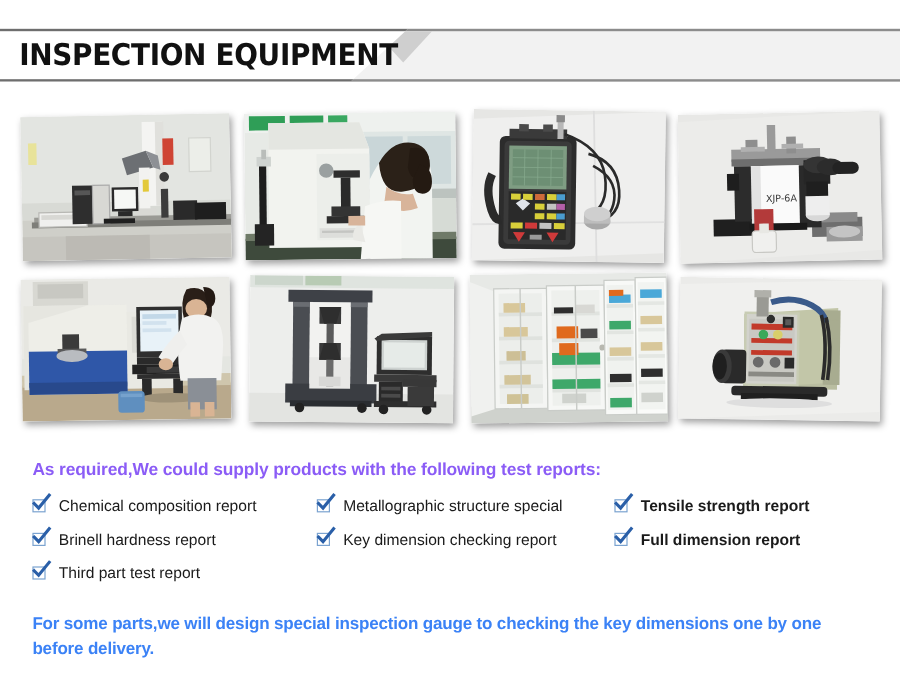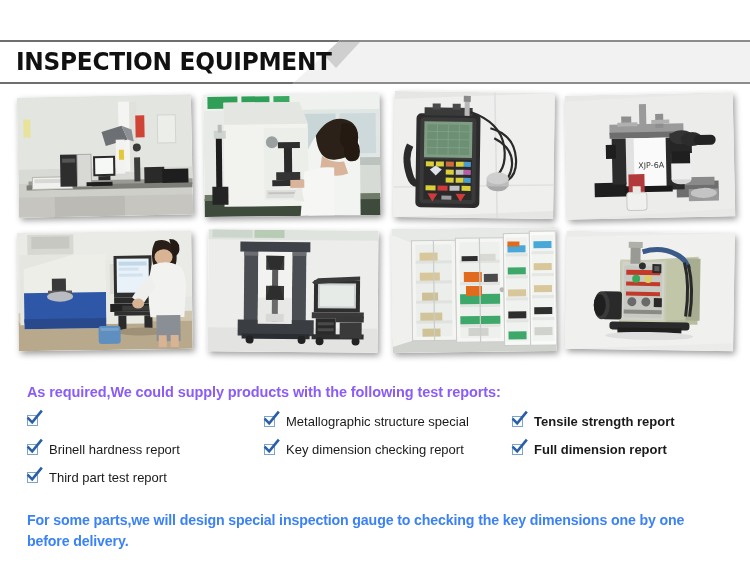--- a/index.html
+++ b/index.html
@@ -13,21 +13,21 @@
     height: 574px;
     font-family: "Liberation Sans", sans-serif;
     overflow: hidden;
     position: relative;
   }
 
   
   #header-banner {
     position: absolute;
     left: 0;
-    top: 40px;
+    top: 24px;
     width: 750px;
     height: 43px;
   }
   .ribbon-band {
     position: absolute;
     left: 0;
     top: 0;
     width: 750px;
     height: 44px;
     background: #f2f2f2;
@@ -586,20 +586,21 @@
   <div id="checklist">
 
     <div class="check-row">
       <div class="check-item col1">
         <span class="checkbox-icon">
           <span class="box"></span>
           <svg viewBox="0 0 17 17">
               <path d="M2.5 8.6 L6.2 12.4 L15 1.6" stroke="#2a5fa8" stroke-width="2.6" fill="none" stroke-linecap="square"></path>
             </svg>
         </span>
+        <span class="check-label">Chemical composition report</span>
       </div>
       <div class="check-item col2">
         <span class="checkbox-icon">
           <span class="box"></span>
           <svg viewBox="0 0 17 17">
               <path d="M2.5 8.6 L6.2 12.4 L15 1.6" stroke="#2a5fa8" stroke-width="2.6" fill="none" stroke-linecap="square"></path>
             </svg>
         </span>
         <span class="check-label">Metallographic structure special</span>
       </div>

